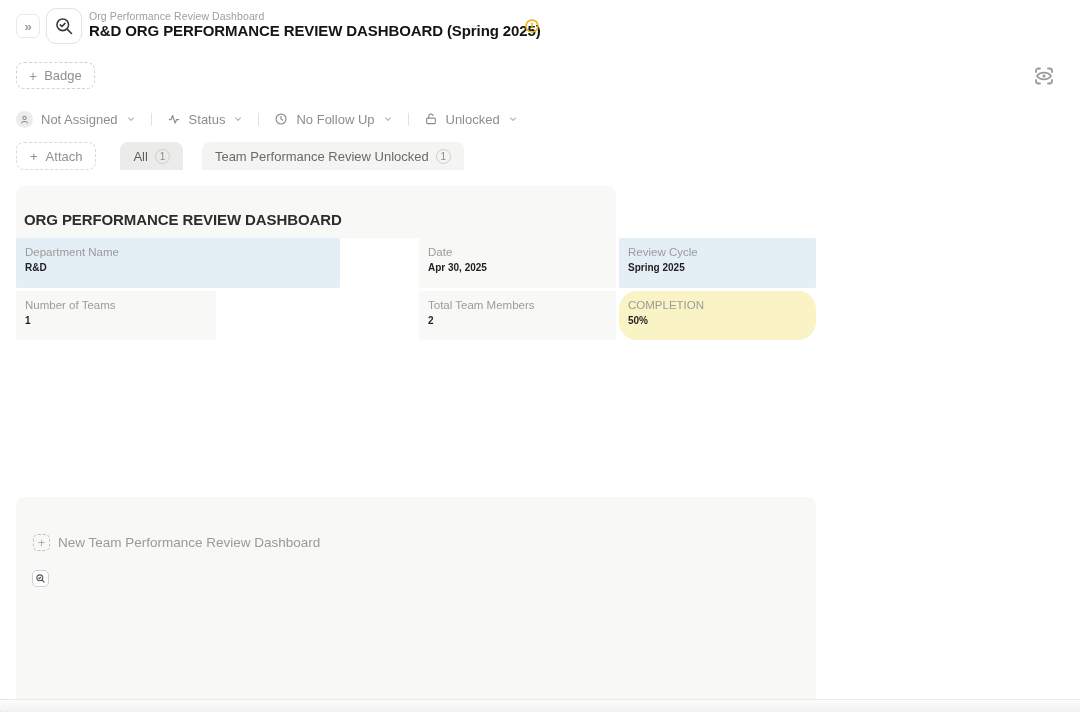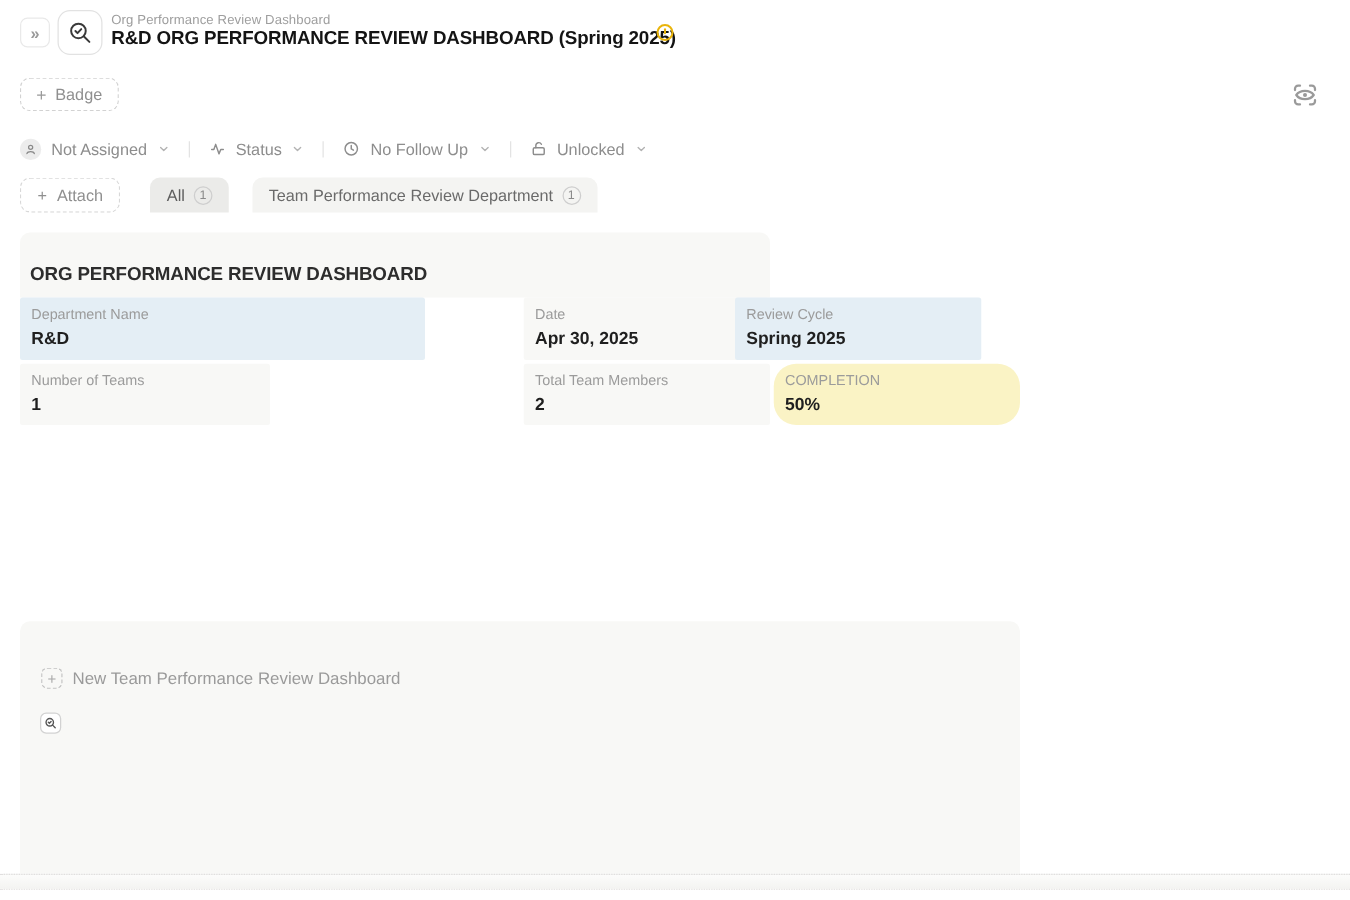--- a/index.html
+++ b/index.html
@@ -61,28 +61,28 @@
     font-size:10px; color:#8a8a8a; display:flex; align-items:center; justify-content:center;
     background:transparent;
   }
 
   
   .head-block { left:16px; top:186px; width:600px; height:52px; background:#f8f8f6; border-radius:8px 8px 0 0; }
   .card-heading { left:24px; top:211px; font-size:15px; font-weight:700; color:#2d2d2d; letter-spacing:-.1px; }
 
   .cell { position:absolute; padding:8px 9px; border-radius:2px; }
   .cell .f-label { font-size:11.5px; color:#9b9b9b; margin-bottom:4px; white-space:nowrap; }
-  .cell .f-value { font-size:14px; font-weight:600; color:#1f1f1f; white-space:nowrap; }
+  .cell .f-value { font-size:10px; font-weight:600; color:#1f1f1f; white-space:nowrap; }
   .bg-gray { background:#f8f8f6; }
   .bg-blue { background:#e4eef5; }
   .bg-yellow { background:#faf3c5;border-radius:18px; }
 
   .cell-a { left:16px;  top:238px; width:324px; height:50px; }
   .cell-b { left:419px; top:238px; width:197px; height:50px; }
-  .cell-c { left:588px; top:238px; width:197px; height:50px; }
+  .cell-c { left:619px; top:238px; width:197px; height:50px; }
   .cell-d { left:16px;  top:291px; width:200px; height:49px; }
   .cell-e { left:419px; top:291px; width:197px; height:49px; }
   .cell-f { left:619px; top:291px; width:197px; height:49px; }
 
   
   .children-panel { left:16px; top:497px; width:800px; height:202px; background:#f8f8f6; border-radius:8px 8px 0 0; }
   .child-row { position:absolute; display:flex; align-items:center; gap:8px; cursor:pointer; }
   .row-new  { left:33px; top:534px; }
   .row-item { left:32px; top:570px; }
   .new-label  { font-size:13.5px; color:#9a9a9a; }
@@ -217,21 +217,21 @@
   <div class="abs tabs">
     <div class="attach-tab">
       <span>+</span>
       <span>Attach</span>
     </div>
     <div class="tab tab-all">
       <span>All</span>
       <span class="count-badge">1</span>
     </div>
     <div class="tab tab-team">
-      <span>Team Performance Review Department</span>
+      <span>Team Performance Review Unlocked</span>
       <span class="count-badge">1</span>
     </div>
   </div>
 
   <div class="abs head-block"></div>
   <div class="abs card-heading">ORG PERFORMANCE REVIEW DASHBOARD</div>
 
   <div class="cell cell-a bg-blue">
     <div class="f-label">Department Name</div>
     <div class="f-value">R&amp;D</div>

